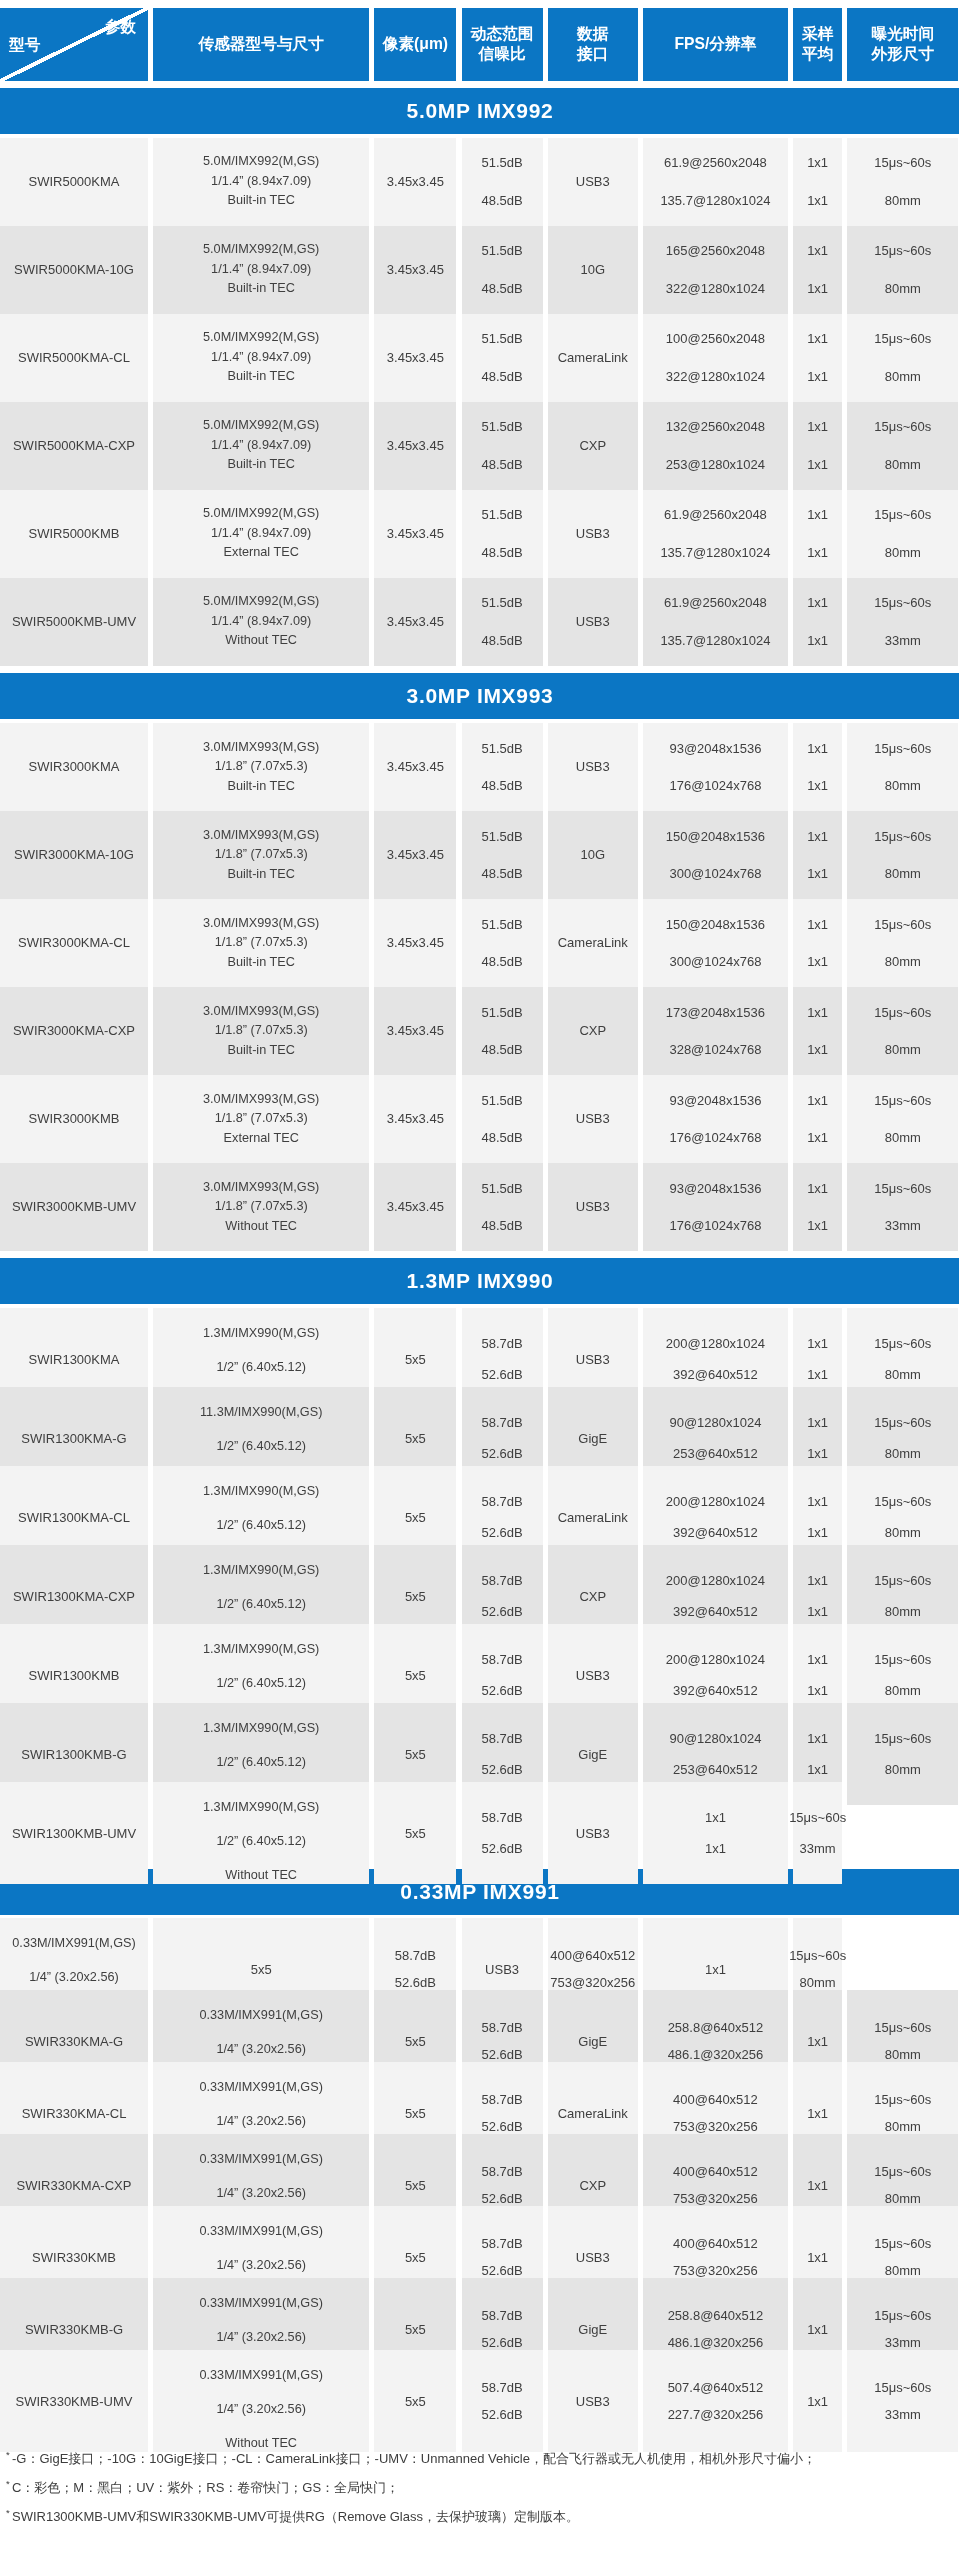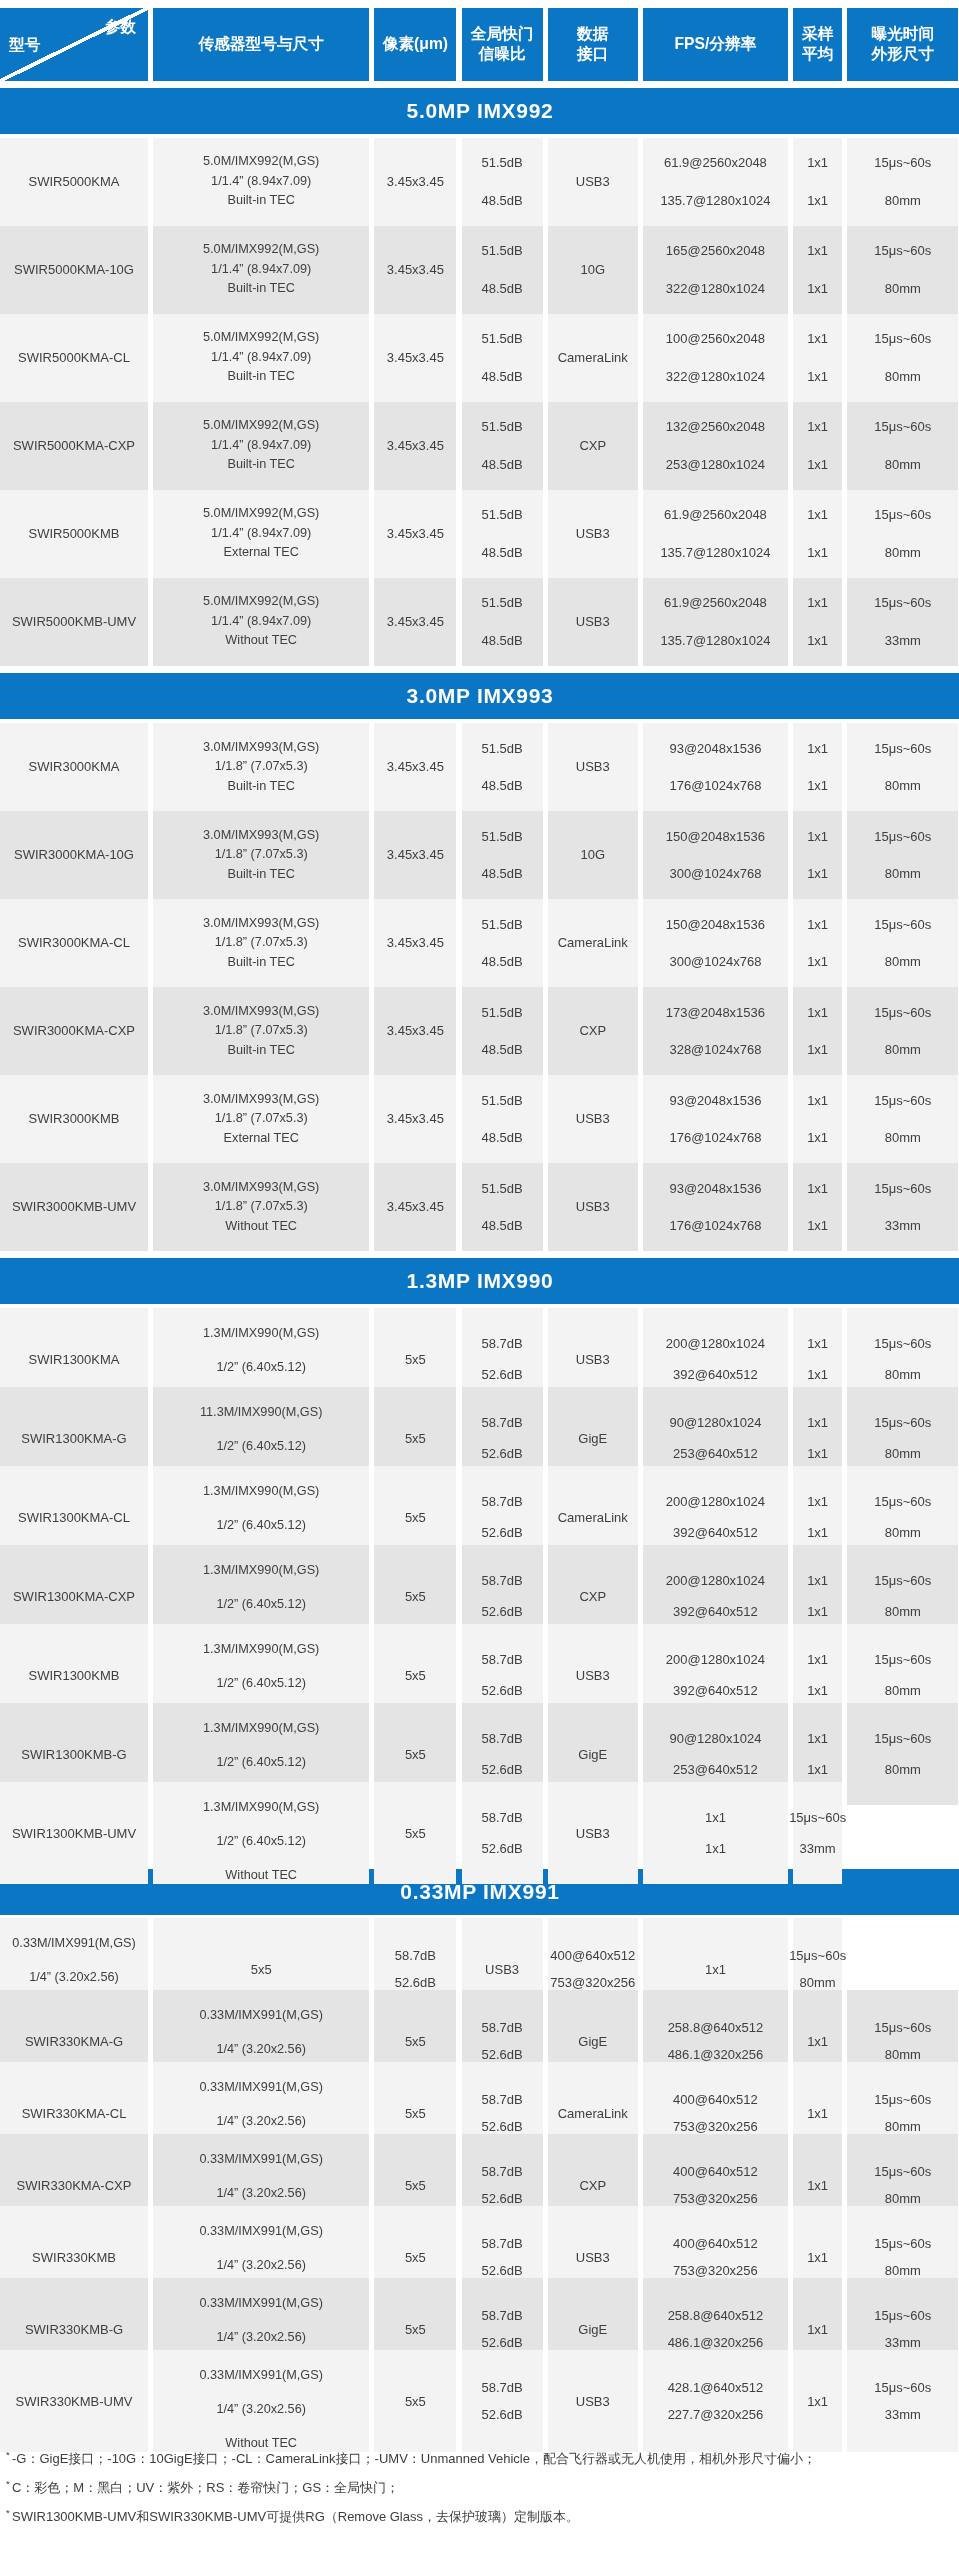--- a/index.html
+++ b/index.html
@@ -75,21 +75,21 @@
       <span class="bot-lbl">型号</span>
     </div>
 
   <div class="th">
         <span class="th-line">传感器型号与尺寸</span>
       </div>
       <div class="th">
         <span class="th-line">像素(μm)</span>
       </div>
       <div class="th">
-        <span class="th-line">全局快门</span>
+        <span class="th-line">动态范围</span>
         <span class="th-line">信噪比</span>
       </div>
       <div class="th">
         <span class="th-line">数据</span>
         <span class="th-line">接口</span>
       </div>
       <div class="th">
         <span class="th-line">FPS/分辨率</span>
       </div>
       <div class="th">
@@ -1115,21 +1115,21 @@
             <div class="stack2">
               <span>58.7dB</span>
               <span>52.6dB</span>
             </div>
           </div>
           <div class="cell">
             <span>USB3</span>
           </div>
           <div class="cell">
             <div class="stack2">
-              <span>428.1@640x512</span>
+              <span>507.4@640x512</span>
               <span>227.7@320x256</span>
             </div>
           </div>
           <div class="cell">
             <div class="stack2">
               <span>1x1</span>
             </div>
           </div>
           <div class="cell">
             <div class="stack2">

